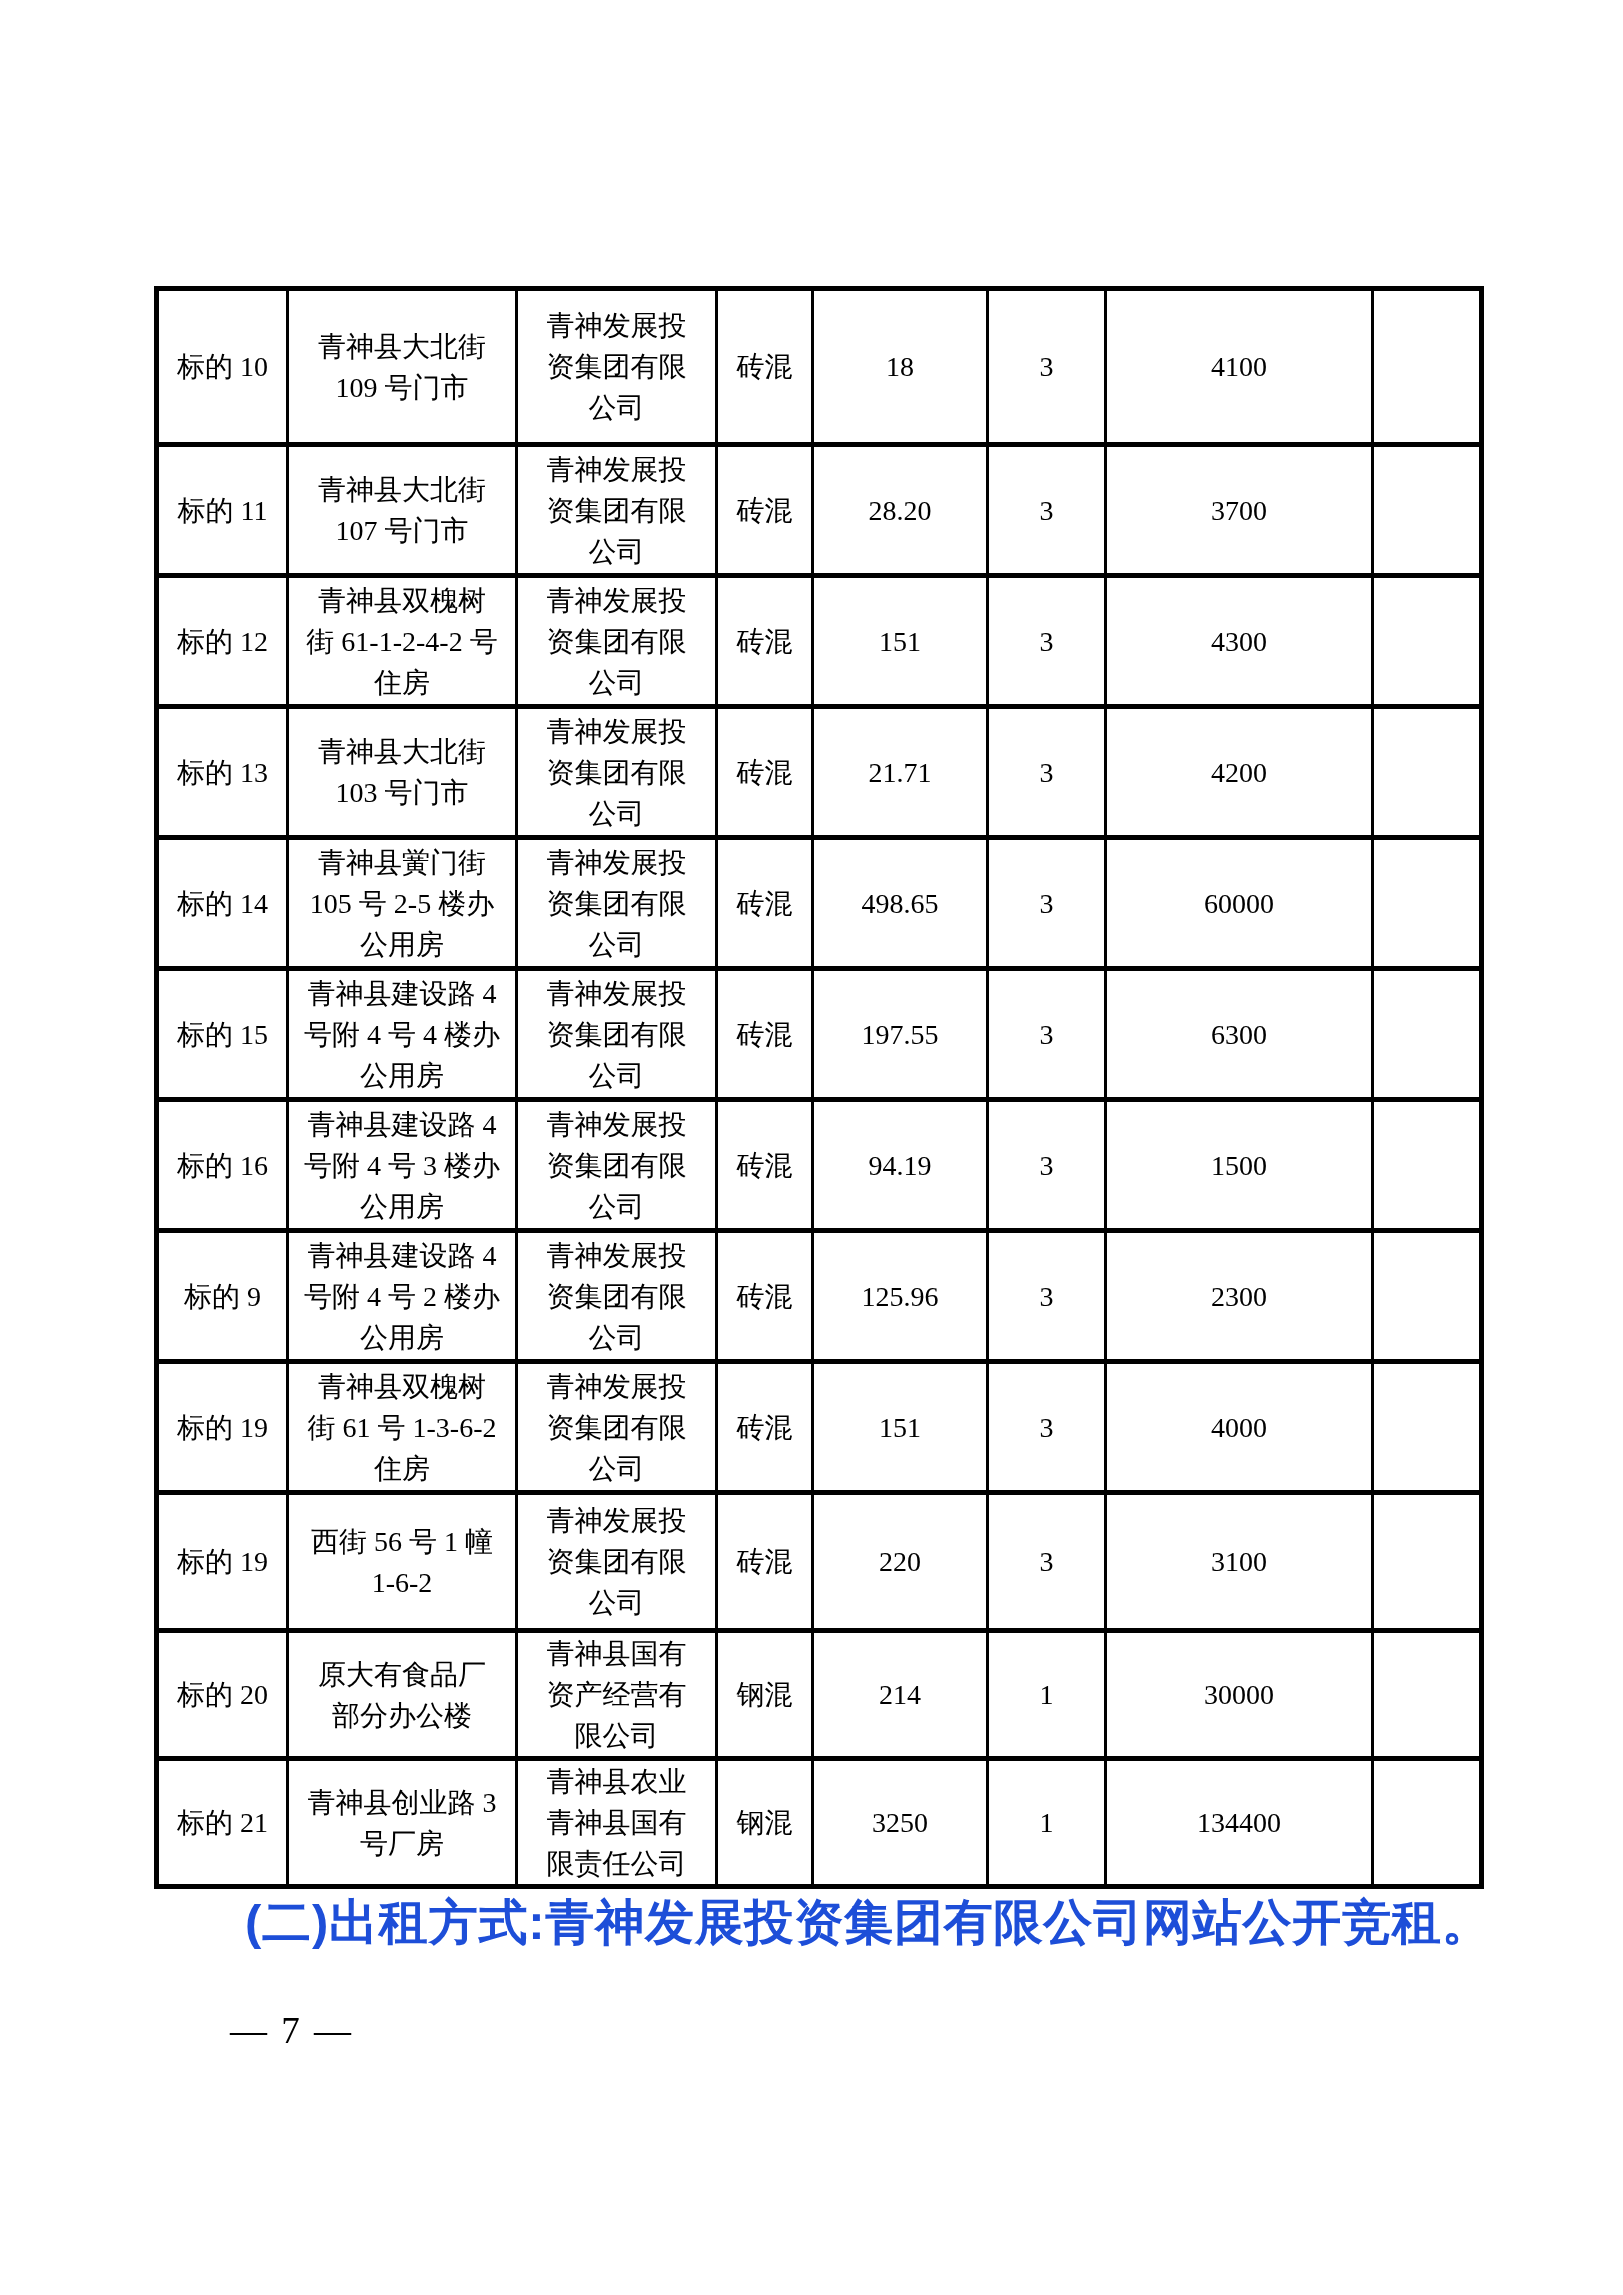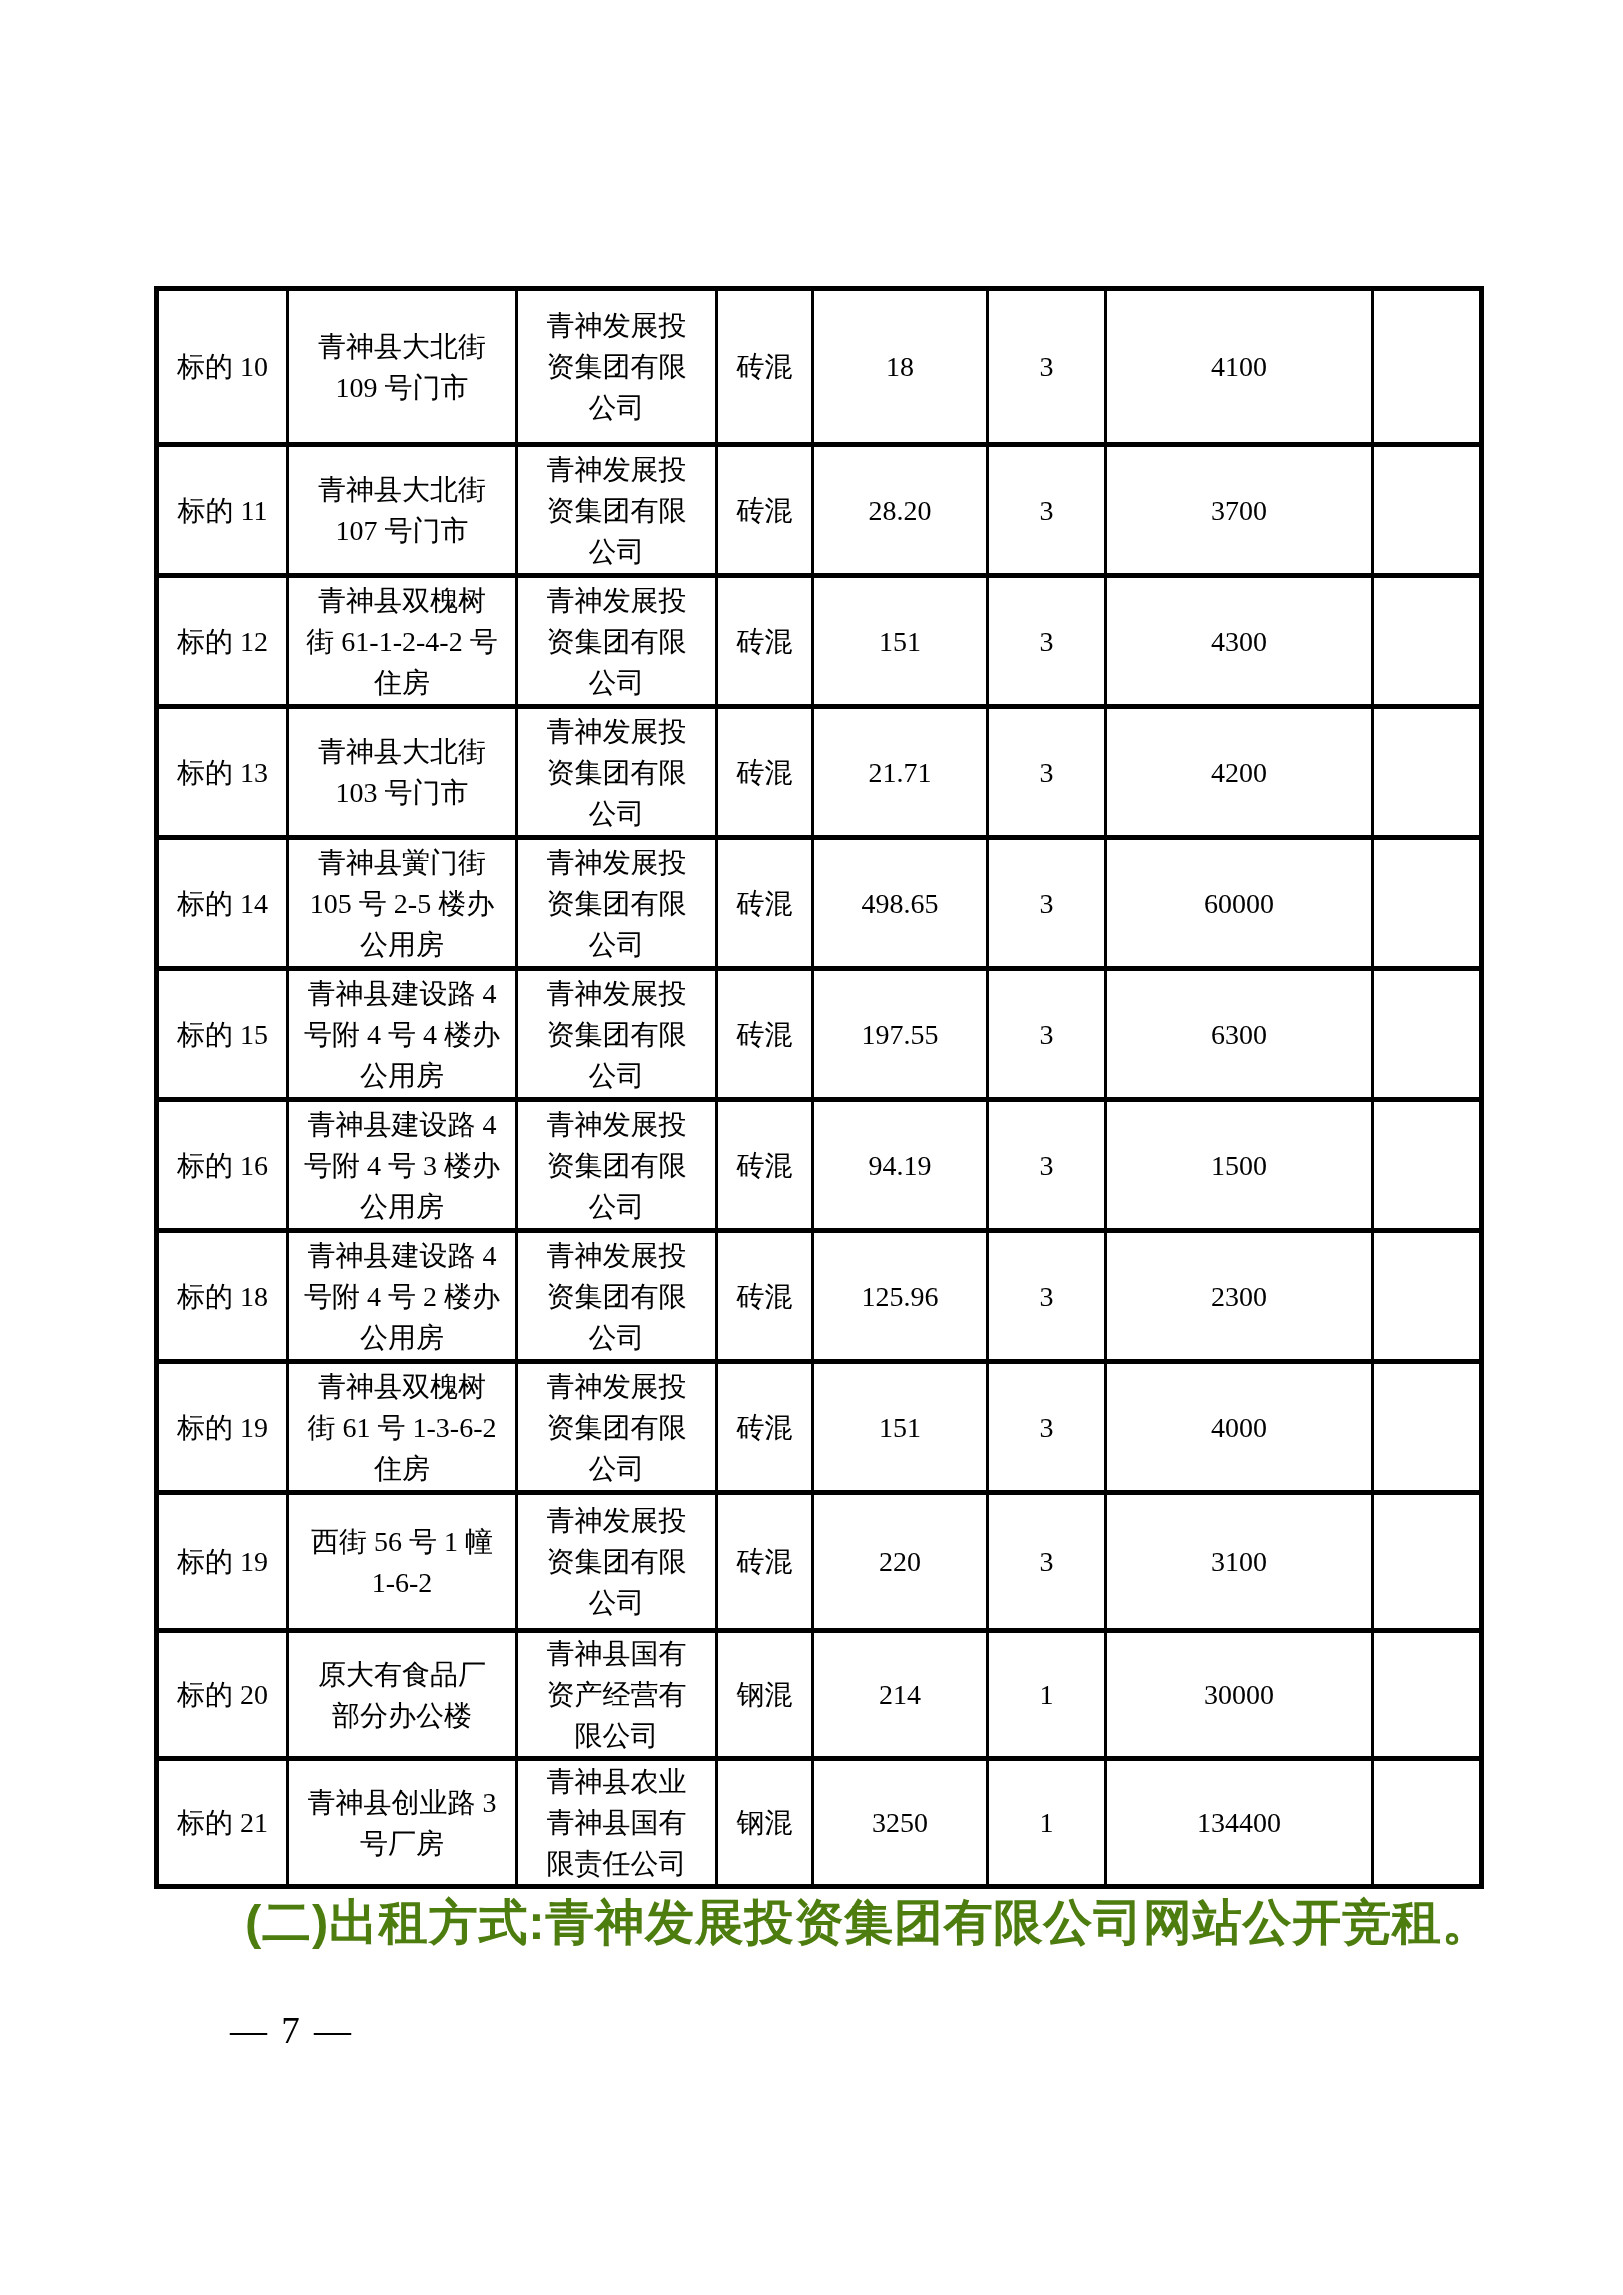--- a/index.html
+++ b/index.html
@@ -48,21 +48,21 @@
 
   .section-heading{
     position:absolute;
     left:245px;top:1894px;
     width:1268px;
     font-family:"Liberation Sans","DejaVu Sans",sans-serif;
     font-weight:700;
     font-size:49px;
     line-height:57px;
     letter-spacing:0.8px;
-    color:#4d7c0f;
+    color:#1d4ed8;
     white-space:nowrap;
   }
   .page-number{
     position:absolute;
     left:230px;top:2009px;
     font-family:"Liberation Serif","DejaVu Serif",serif;
     font-size:37px;
     line-height:44px;
     letter-spacing:2.5px;
     color:#000;
@@ -173,21 +173,21 @@
     <td>青神发展投
 资集团有限
 公司</td>
     <td>砖混</td>
     <td>94.19</td>
     <td>3</td>
     <td>1500</td>
     <td></td>
   </tr>
       <tr>
-    <td>标的 18</td>
+    <td>标的 9</td>
     <td>青神县建设路 4
 号附 4 号 2 楼办
 公用房</td>
     <td>青神发展投
 资集团有限
 公司</td>
     <td>砖混</td>
     <td>125.96</td>
     <td>3</td>
     <td>2300</td>

